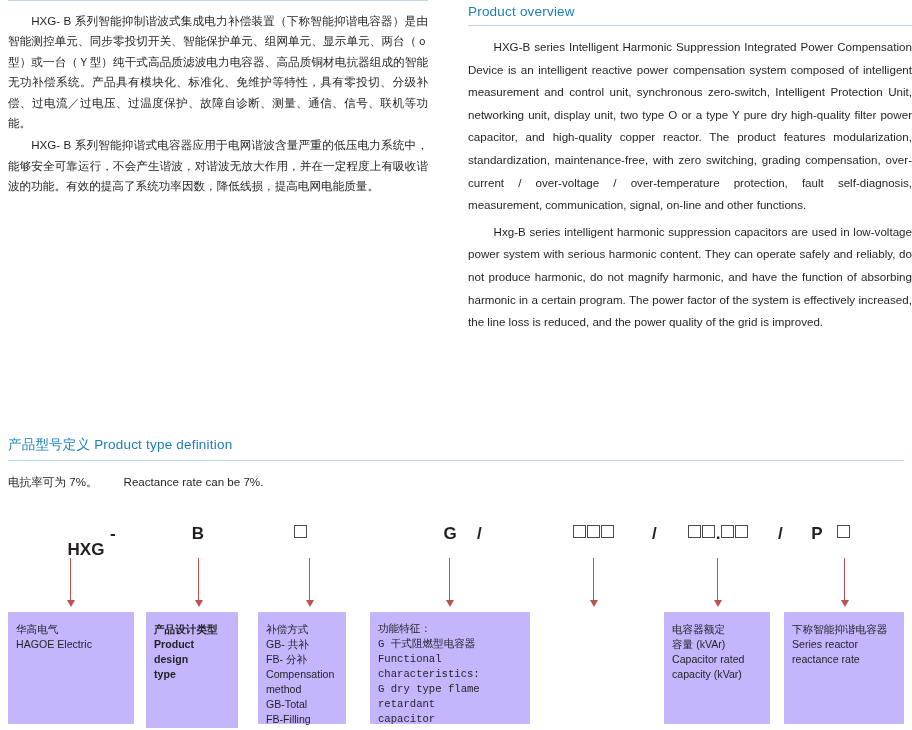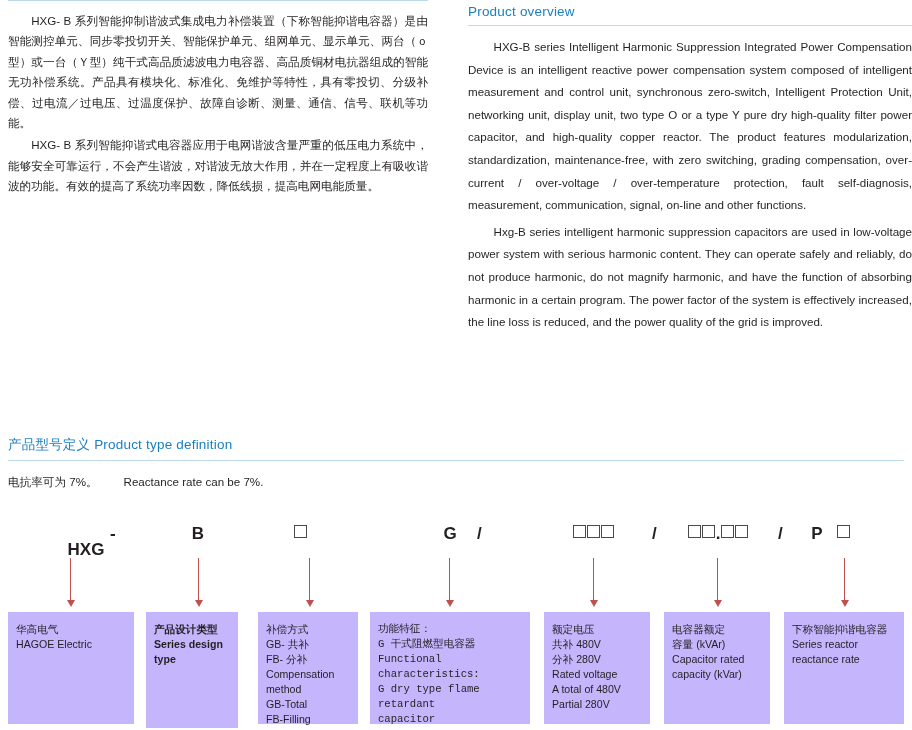--- a/index.html
+++ b/index.html
@@ -210,50 +210,42 @@
       <div class="head"></div>
     </div>
 
   <div class="desc-box" style="left:8px;   top:612px; width:126px; height:112px;">
     <div>华高电气</div>
     <div>HAGOE Electric</div>
   </div>
 
   <div class="desc-box" style="left:146px; top:612px; width:92px;  height:116px;font-weight:bold;">
     <div>产品设计类型</div>
-    <div>Series design</div>
+    <div>Product design</div>
     <div>type</div>
   </div>
 
-  <div class="desc-box" style="left:258px; top:612px; width:100px;  height:112px;">
+  <div class="desc-box" style="left:258px; top:612px; width:88px;  height:112px;">
     <div>补偿方式</div>
     <div>GB- 共补</div>
     <div>FB- 分补</div>
     <div>Compensation</div>
     <div>method</div>
     <div>GB-Total</div>
     <div>FB-Filling</div>
   </div>
 
   <div class="desc-box" style="left:370px; top:612px; width:160px; height:112px;font-family:Liberation Mono, monospace;">
     <div>功能特征：</div>
     <div>G 干式阻燃型电容器</div>
     <div>Functional characteristics:</div>
     <div>G dry type flame retardant</div>
     <div>capacitor</div>
   </div>
 
-  <div class="desc-box" style="left:544px; top:612px; width:106px; height:112px;">
-    <div>额定电压</div>
-    <div>共补 480V</div>
-    <div>分补 280V</div>
-    <div>Rated voltage</div>
-    <div>A total of 480V</div>
-    <div>Partial 280V</div>
-  </div>
 
   <div class="desc-box" style="left:664px; top:612px; width:106px; height:112px;">
     <div>电容器额定</div>
     <div>容量 (kVAr)</div>
     <div>Capacitor rated</div>
     <div>capacity (kVar)</div>
   </div>
 
   <div class="desc-box" style="left:784px; top:612px; width:120px; height:112px;">
     <div class="nowrap">下称智能抑谐电容器</div>

